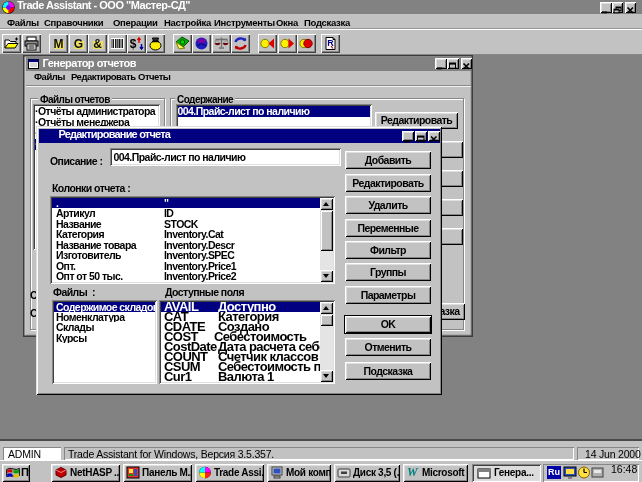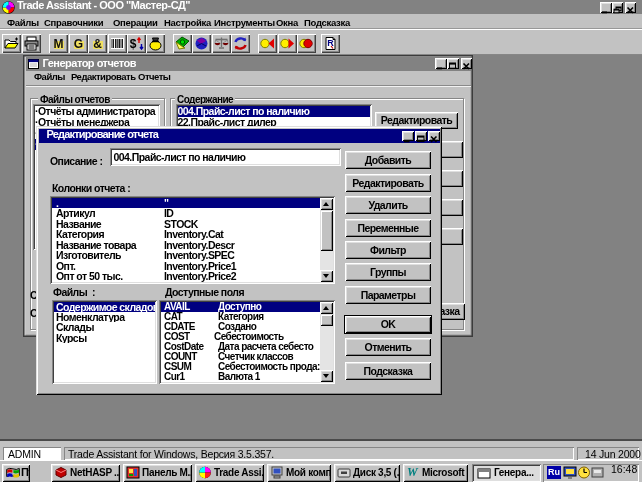--- a/index.html
+++ b/index.html
@@ -206,39 +206,38 @@
 
   <div class="abs sunk2" style="left:10px;top:49px;width:127px;height:146px;font-size:10.5px;line-height:11px;font-weight:bold;letter-spacing:-0.55px;">
     <div class="row" style="margin:1.5px 2px 0 2px;height:11px;">·Отчёты администратора</div>
     <div class="row" style="margin:0 2px 0 2px;height:11px;">·Отчёты менеджера</div>
     <div class="row" style="margin:0 2px 0 2px;height:11px;">·Отчёты оператора</div>
     <div class="row navyrow" style="margin:0 2px 0 2px;height:11px;">·Розничные отчёты</div>
   </div>
 
   <div class="abs sunk2" style="left:152.5px;top:49px;width:196px;height:146px;font-size:10.5px;line-height:11.5px;font-weight:bold;letter-spacing:-0.55px;">
     <div class="row navyrow" style="margin:1.5px 2px 0 2px;height:11.5px;">004.Прайс-лист по наличию</div>
-    <div class="row" style="margin:0 2px 0 2px;height:11.5px;">22.Прайс-лист дилер</div>
   </div>
 
   <div class="abs btn" style="left:352px;top:56.5px;width:83px;height:17px;line-height:17px;">Редактировать</div>
 
   <div class="abs btn" style="left:355px;top:86px;width:85px;height:17px;"></div>
   <div class="abs btn" style="left:355px;top:115px;width:85px;height:17px;"></div>
   <div class="abs btn" style="left:355px;top:144px;width:85px;height:17px;"></div>
   <div class="abs btn" style="left:355px;top:173px;width:85px;height:17px;"></div>
   <div class="abs btn" style="left:355px;top:248px;width:86.5px;height:17px;line-height:17px;text-align:right;padding-right:5px;">Подсказка</div>
 
   <div class="abs t11" style="left:7px;top:235px;">Сортировка</div>
   <div class="abs t11" style="left:7px;top:252.5px;">Отбор</div>
 </div>
 
 <div class="abs" style="left:36px;top:126px;width:406px;height:268.5px;background:#c2c2c2;box-shadow:inset 1px 1px 0 #dfdfdf,inset -1px -1px 0 #000,inset 2px 2px 0 #fff,inset -2px -2px 0 #868686;z-index:10;">
 
   <div class="abs" style="left:2.5px;top:2.5px;width:401px;height:14px;background:#000080;">
-    <div class="cap" style="left:8px;top:-1px;height:14px;line-height:13px;letter-spacing:-0.8px;">Редактирование отчета</div>
+    <div class="cap" style="left:20px;top:-1px;height:14px;line-height:13px;letter-spacing:-0.8px;">Редактирование отчета</div>
     <div class="capbtn" style="left:363px;top:2px;width:12px;height:10.5px;"><svg width="12" height="10">
           <rect x="2" y="5.5" width="5.5" height="1.8" fill="#000"></rect>
         </svg></div>
     <div class="capbtn" style="left:376px;top:2px;width:12px;height:10.5px;"><svg width="12" height="10">
           <rect x="2.5" y="1" width="6.5" height="5.5" fill="none" stroke="#000"></rect>
           <rect x="2.5" y="1" width="6.5" height="1.6" fill="#000"></rect>
         </svg></div>
     <div class="capbtn" style="left:389.5px;top:2px;width:12px;height:10.5px;"><svg width="12" height="10">
           <path d="M3 1.5 L8.5 7 M8.5 1.5 L3 7" stroke="#000" stroke-width="1.6"></path>
         </svg></div>
@@ -279,21 +278,21 @@
   <div class="abs sunk2" style="left:16px;top:173.5px;width:105px;height:84.5px;font-size:10.5px;line-height:10.4px;font-weight:bold;letter-spacing:-0.55px;">
     <div class="abs" style="left:2px;top:2px;width:101px;height:80.5px;overflow:hidden;">
       <div class="row navyrow" style="height:10.4px;padding-left:2px;">Содержимое складов</div>
       <div class="row" style="height:10.4px;padding-left:2px;">Номенклатура</div>
       <div class="row" style="height:10.4px;padding-left:2px;">Склады</div>
       <div class="row" style="height:10.4px;padding-left:2px;">Курсы</div>
     </div>
   </div>
 
   <div class="abs sunk2" style="left:123px;top:173.5px;width:176px;height:84.5px;">
-    <div class="abs" style="left:2px;top:2px;width:159px;height:80.5px;font-size:10px;line-height:10.15px;font-weight:bold;letter-spacing:-0.55px;overflow:hidden;">
+    <div class="abs" style="left:2px;top:2px;width:159px;height:80.5px;font-size:13px;line-height:10.15px;font-weight:bold;letter-spacing:-0.55px;overflow:hidden;">
       <div class="row navyrow" style="height:10.15px;"><span style="position:absolute;left:3px;">AVAIL</span><span style="position:absolute;left:57px;">Доступно</span></div>
       <div class="row" style="height:10.15px;"><span style="position:absolute;left:3px;">CAT</span><span style="position:absolute;left:57px;">Категория</span></div>
       <div class="row" style="height:10.15px;"><span style="position:absolute;left:3px;">CDATE</span><span style="position:absolute;left:57px;">Создано</span></div>
       <div class="row" style="height:10.15px;"><span style="position:absolute;left:3px;">COST</span><span style="position:absolute;left:53px;">Себестоимость</span></div>
       <div class="row" style="height:10.15px;"><span style="position:absolute;left:3px;">CostDate</span><span style="position:absolute;left:57px;">Дата расчета себесто</span></div>
       <div class="row" style="height:10.15px;"><span style="position:absolute;left:3px;">COUNT</span><span style="position:absolute;left:57px;">Счетчик классов</span></div>
       <div class="row" style="height:10.15px;"><span style="position:absolute;left:3px;">CSUM</span><span style="position:absolute;left:57px;">Себестоимость прода:</span></div>
       <div class="row" style="height:10.15px;"><span style="position:absolute;left:3px;">Cur1</span><span style="position:absolute;left:57px;">Валюта 1</span></div>
     </div>
     <div class="abs" style="right:2px;top:2px;width:13px;height:80.5px;background:#e4e4e4;">

